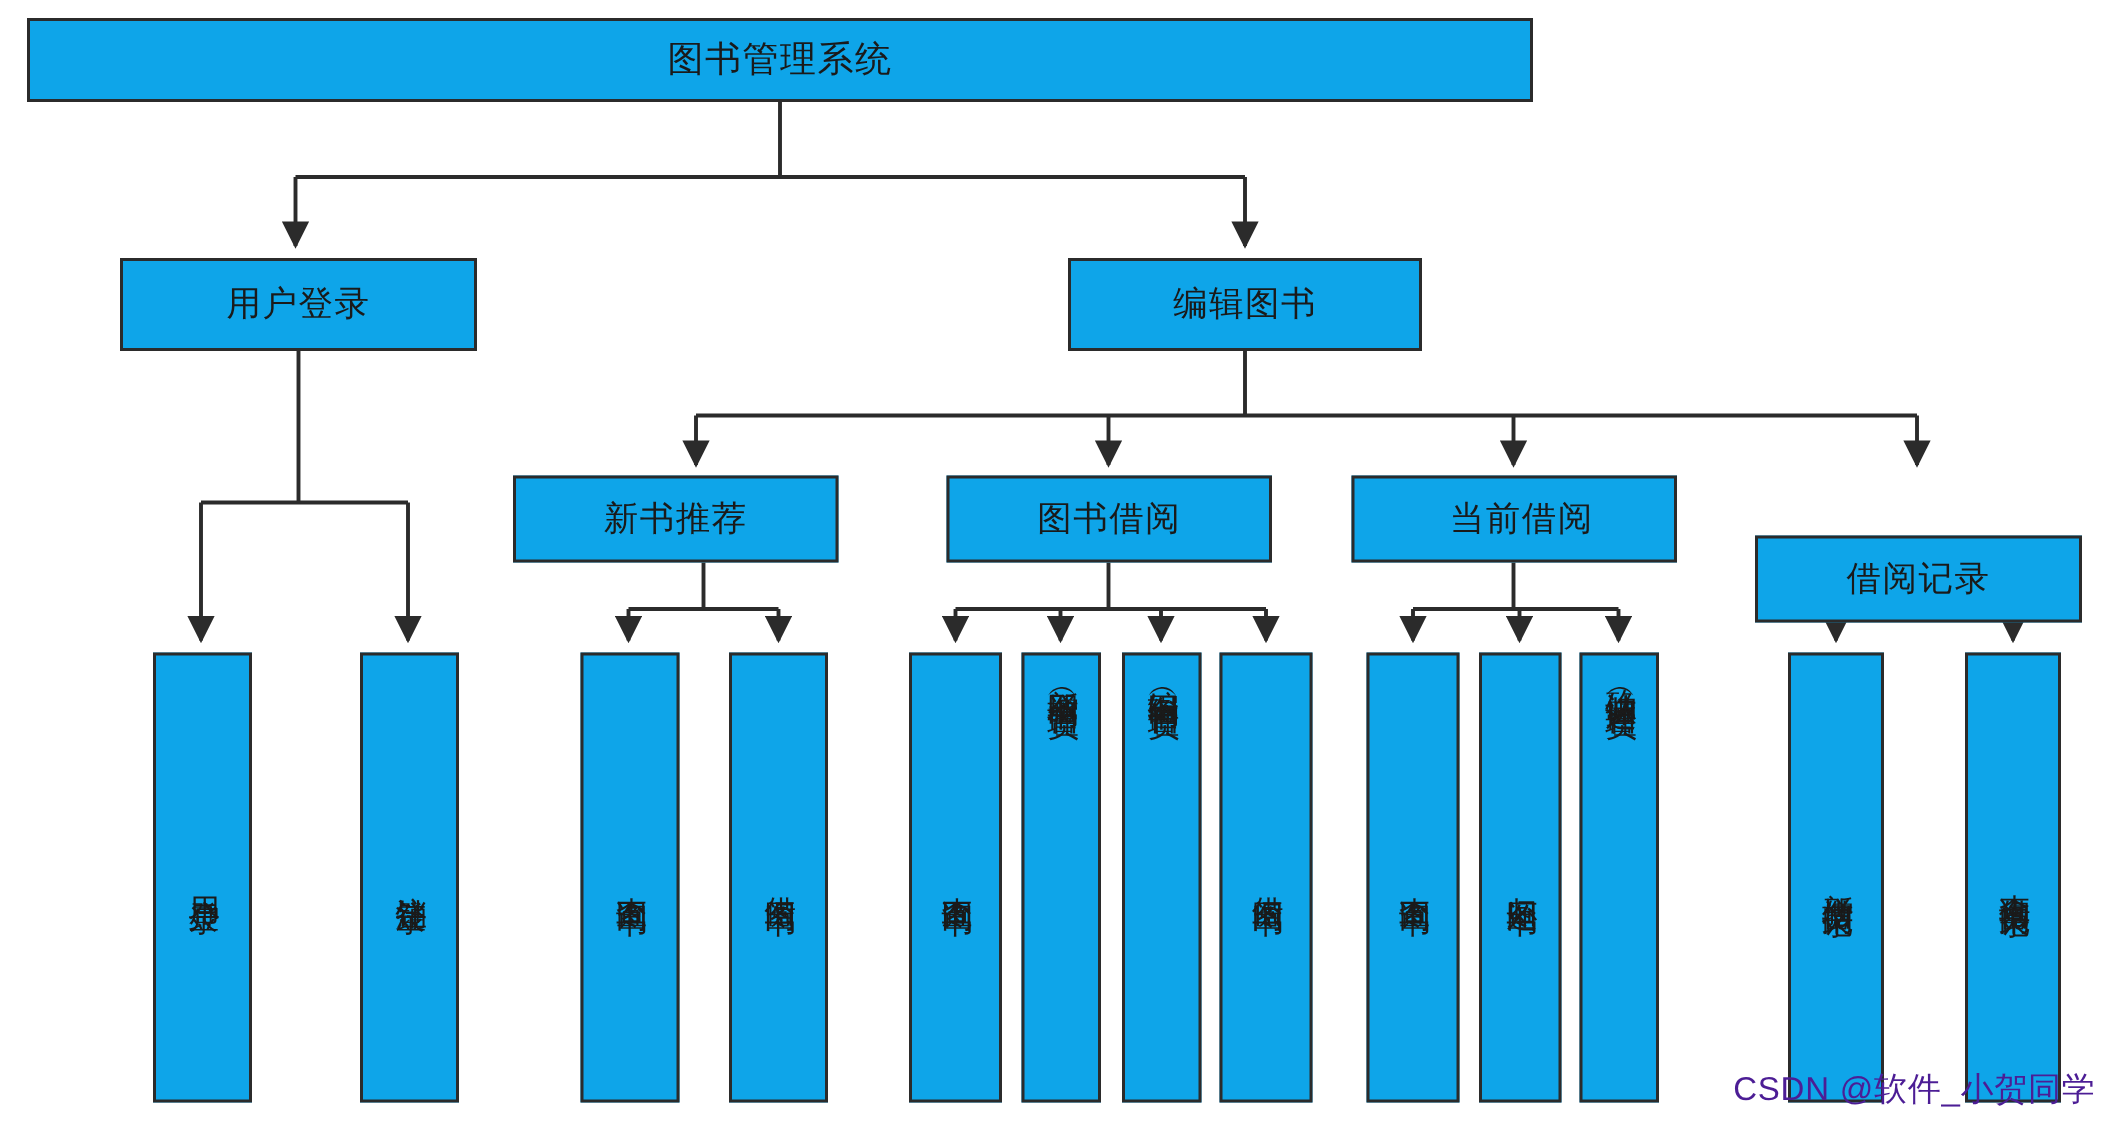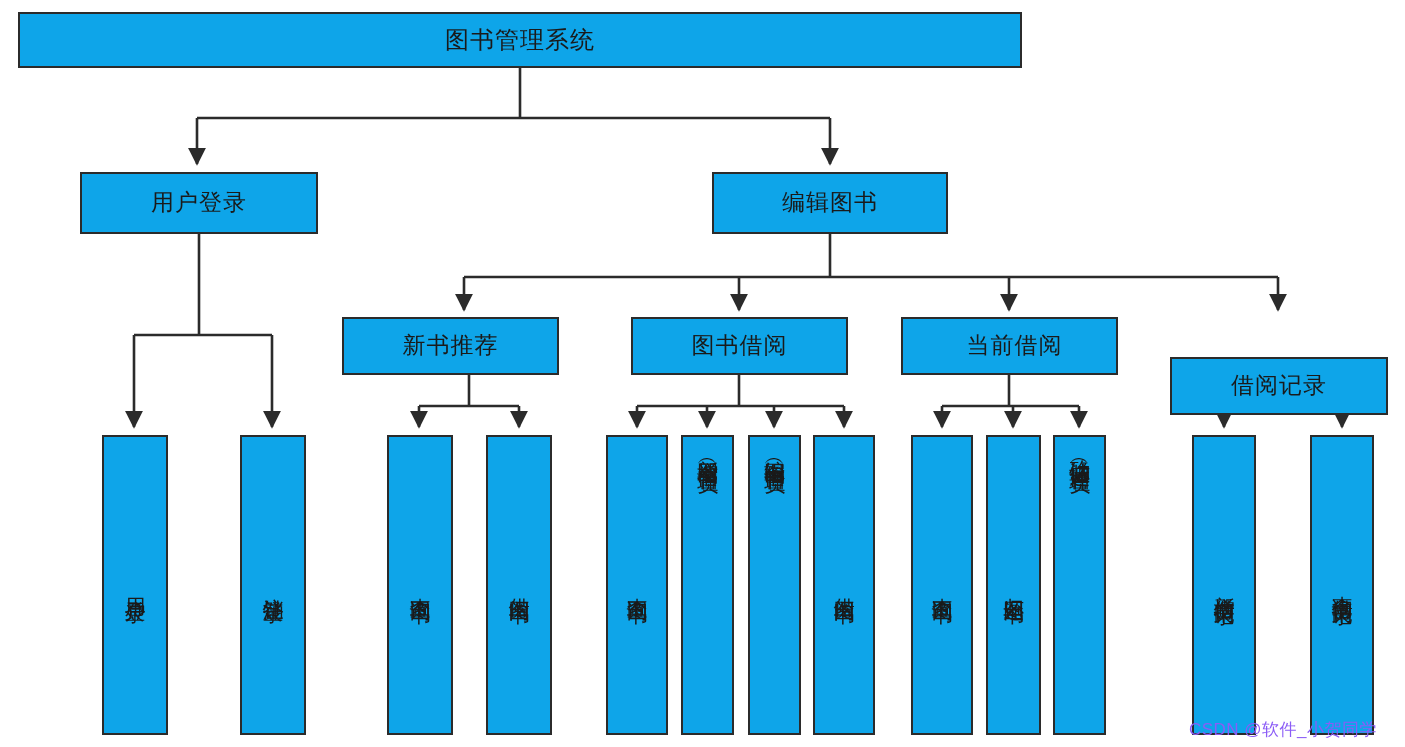--- a/index.html
+++ b/index.html
@@ -64,24 +64,24 @@
     align-items: center;
     justify-content: center;
   }
   .leafwrap.topalign {
     align-items: flex-start;
     padding-top: 6px;
     box-sizing: border-box;
   }
   #watermark {
     position: absolute;
-    right: 28px;
+    right: 8px;
     bottom: 6px;
-    font-size: 17px;
-    color: #8b5cf6;
+    font-size: 22px;
+    color: #4c1d95;
     letter-spacing: 0.5px;
     white-space: nowrap;
     font-family: "Liberation Sans", "DejaVu Sans", sans-serif;
   }
 </style>
 </head>
 <body>
 
 <div id="canvas">
 

